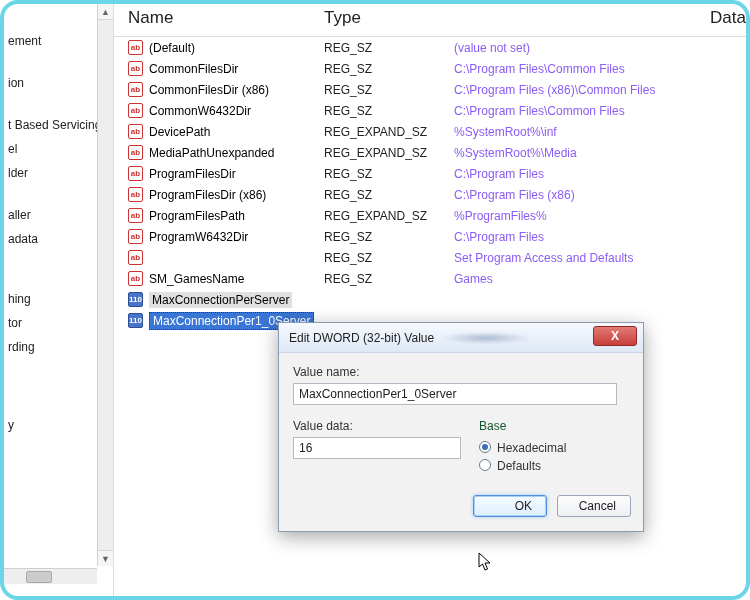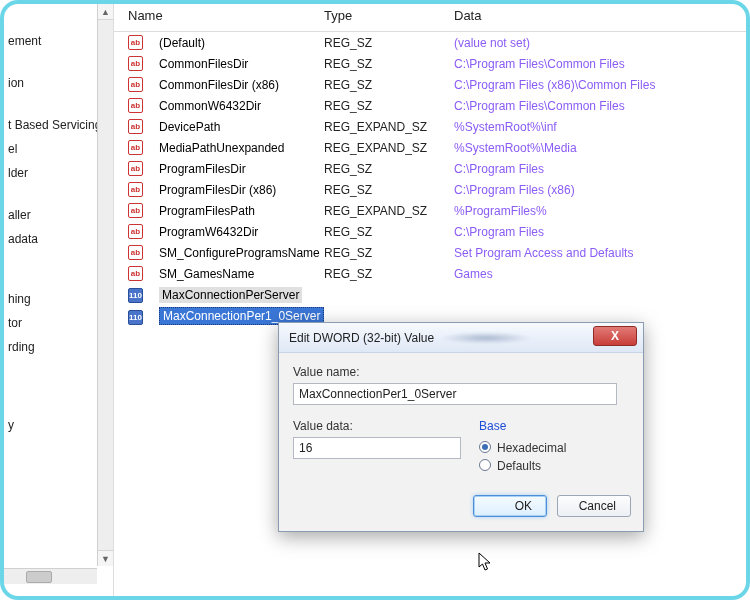--- a/index.html
+++ b/index.html
@@ -84,35 +84,35 @@
     position: absolute;
     left: 110px;
     right: 0;
     top: 0;
     bottom: 0;
     overflow: hidden;
   }
   .headers {
     display: flex;
     border-bottom: 1px solid #ddd;
-    font-size: 13px;
+    font-size: 17px;
     color: #222;
     padding: 4px 0 8px 0;
   }
   .col-name { width: 210px; padding-left: 14px; }
   .col-type { width: 130px; }
-  .col-data { flex: 1; }
+  .col-data { flex: 1; text-align: right; }
   .rows { }
   .row {
     display: flex;
     align-items: center;
     padding: 2px 0;
     height: 21px;
   }
-  .row .c-name { width: 210px; padding-left: 14px; display:flex; align-items:flex-end; gap:16px; white-space:nowrap; overflow:hidden; }
+  .row .c-name { width: 210px; padding-left: 14px; display:flex; align-items:center; gap:6px; white-space:nowrap; overflow:hidden; }
   .row .c-type { width: 130px; color:#222; }
   .row .c-data { flex: 1; color:#8b5cf6; white-space:nowrap; overflow:hidden; }
   .icon-sz, .icon-bin {
     width: 15px; height: 15px; display:inline-flex; align-items:center; justify-content:center;
     border-radius: 2px; font-size: 8px; font-weight:bold;
     flex-shrink: 0;
   }
   .icon-sz { background: #fff; border:1px solid #c33; color:#c33; }
   .icon-bin { background:#4a74c9; border:1px solid #2a4f99; color:#fff; }
   .row.selected .c-name .label-text {
@@ -173,21 +173,21 @@
     width: 100%;
     border: 1px solid #b3b8c2;
     background: #fff;
     padding: 3px 5px;
     font-size: 12px;
     color:#222;
   }
   .row-flex { display:flex; gap: 18px; margin-top: 14px; }
   .col-left { width: 168px; }
   .col-right { flex:1; }
-  .fieldset-label { color:#1d4ed8; margin-bottom:6px; }
+  .fieldset-label { color:#14532d; margin-bottom:6px; }
   .radio-line { display:flex; align-items:flex-start; gap:6px; color:#333; padding:2px 0; }
   .radio-dot {
     width: 12px; height:12px; border-radius:50%; border:1px solid #6a7a92; background:#fff;
     display:inline-flex; align-items:center; justify-content:center;
   }
   .radio-dot.checked::after { content:""; width:6px; height:6px; border-radius:50%; background:#3b6fb5; display:block;}
   .dialog-buttons {
     display:flex; justify-content:flex-end; gap: 10px; padding: 10px 12px 14px 12px;
   }
   .btn {
@@ -330,21 +330,20 @@
           <div class="c-name">
             <span class="icon-sz">ab</span>
             <span class="label-text">ProgramW6432Dir</span>
           </div>
           <div class="c-type">REG_SZ</div>
           <div class="c-data">C:\Program Files</div>
         </div>
         <div class="row">
           <div class="c-name">
             <span class="icon-sz">ab</span>
-            <span class="label-text">SM_ConfigureProgramsName</span>
           </div>
           <div class="c-type">REG_SZ</div>
           <div class="c-data">Set Program Access and Defaults</div>
         </div>
         <div class="row">
           <div class="c-name">
             <span class="icon-sz">ab</span>
             <span class="label-text">SM_GamesName</span>
           </div>
           <div class="c-type">REG_SZ</div>

